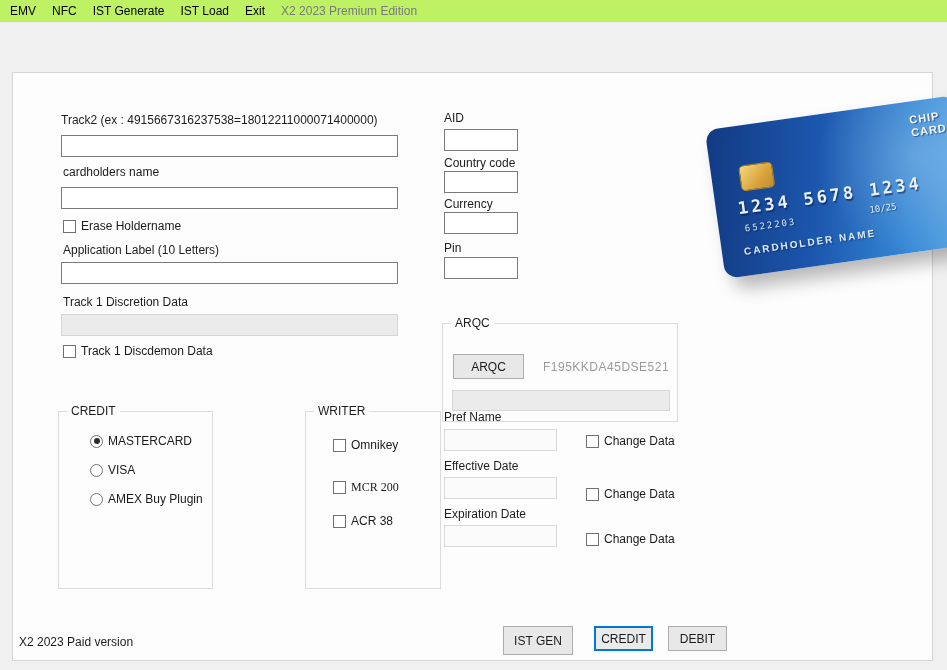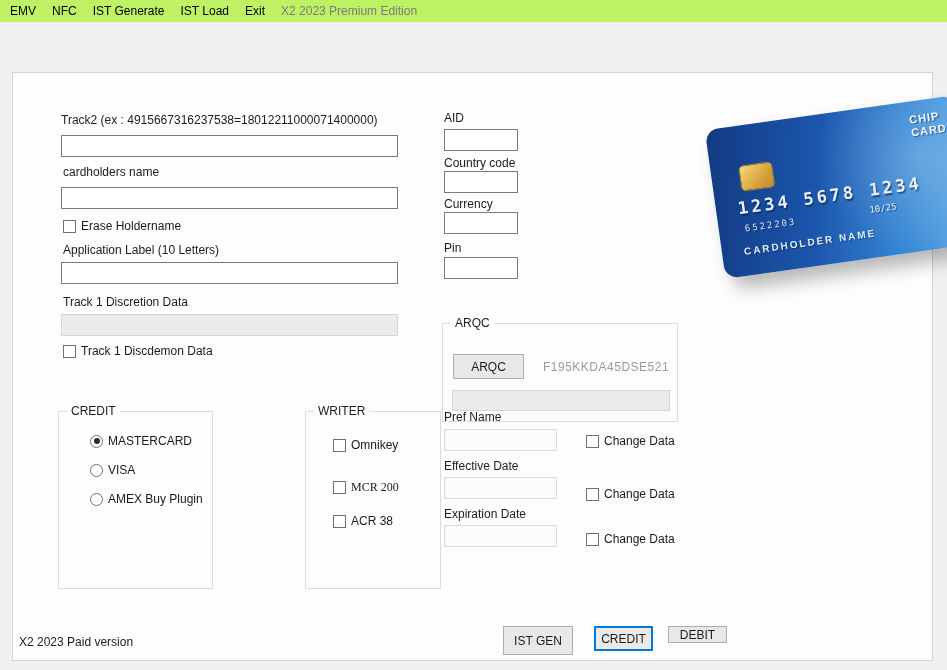--- a/index.html
+++ b/index.html
@@ -221,21 +221,21 @@
   <div class="abs lbl" style="left:431px; top:434px;">Expiration Date</div>
   <input class="tb soft" style="left: 431px; top: 452px; width: 113px;" disabled="">
   <div class="cbrow" style="left:573px; top:459px;">
     <span class="cbox"></span>
     <span>Change Data</span>
   </div>
 
   <div class="abs version" style="left:6px; top:562px;">X2 2023 Paid version</div>
   <div class="btn" style="left:490px; top:553px; width:70px; height:29px;">IST GEN</div>
   <div class="btn focused" style="left:581px; top:553px; width:59px; height:25px;">CREDIT</div>
-  <div class="btn" style="left:655px; top:553px; width:59px; height:17px;">DEBIT</div>
+  <div class="btn" style="left:655px; top:553px; width:59px; height:25px;">DEBIT</div>
 </div>
 
 <div class="card">
   <div class="chip"></div>
   <div class="card-number">1234 5678 1234</div>
   <div class="card-subnumber">6522203</div>
   <div class="card-valid">10/25</div>
   <div class="card-holder">CARDHOLDER NAME</div>
   <div class="card-brand">CHIP
 CARD</div>

